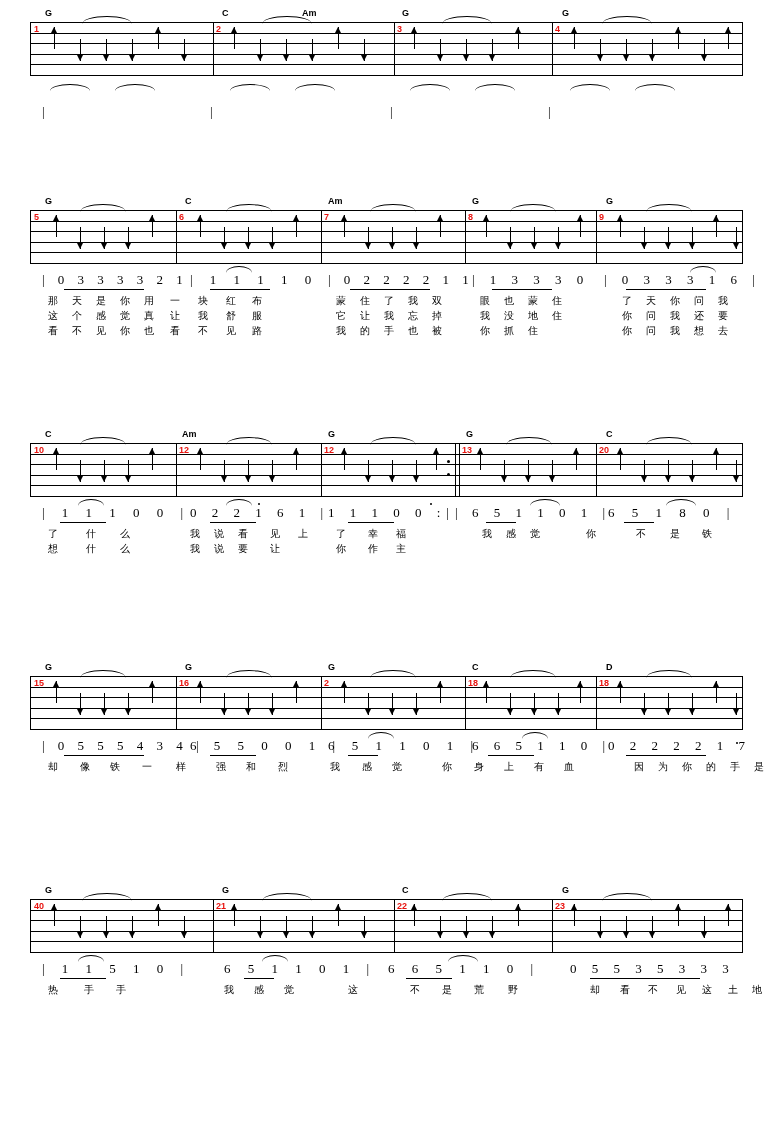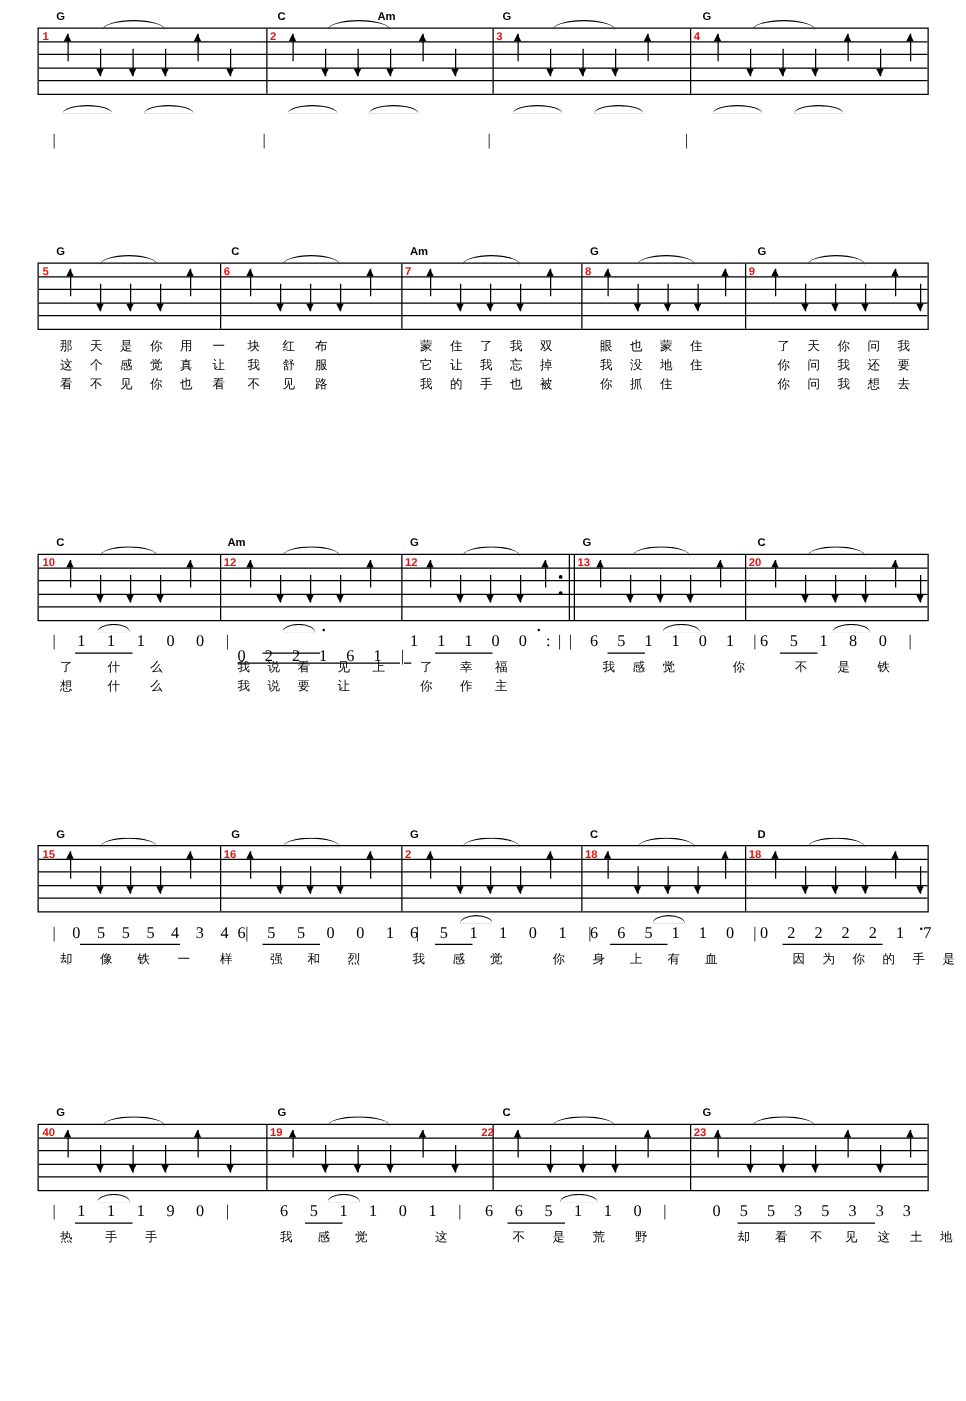--- a/index.html
+++ b/index.html
@@ -439,20 +439,34 @@
       <div class="chord" style="left:298px;top:-14px">Am</div>
       <div class="chord" style="left:442px;top:-14px">G</div>
       <div class="chord" style="left:576px;top:-14px">G</div>
       <div class="slur" style="left:50px;top:-6px;width:46px;"></div>
       <div class="slur" style="left:196px;top:-6px;width:46px;"></div>
       <div class="slur" style="left:340px;top:-6px;width:46px;"></div>
       <div class="slur" style="left:480px;top:-6px;width:46px;"></div>
       <div class="slur" style="left:616px;top:-6px;width:46px;"></div>
     </div>
 
+    <div class="jianpu" style="height:24px;">
+      <div class="jp-token" style="left:12px;top:2px;letter-spacing:5px;">| 0 3 3 3 3 2 1</div>
+      <div class="jp-token" style="left:160px;top:2px;letter-spacing:7px;">| 1 1 1 1 0</div>
+      <div class="jp-token" style="left:298px;top:2px;letter-spacing:5px;">| 0 2 2 2 2 1 1</div>
+      <div class="jp-token" style="left:442px;top:2px;letter-spacing:6px;">| 1 3 3 3 0</div>
+      <div class="jp-token" style="left:574px;top:2px;letter-spacing:6px;">| 0 3 3 3 1 6 |</div>
+      <div class="jp-under" style="left:34px;top:19px;width:80px;"></div>
+      <div class="jp-under" style="left:180px;top:19px;width:60px;"></div>
+      <div class="jp-under" style="left:320px;top:19px;width:80px;"></div>
+      <div class="jp-under" style="left:462px;top:19px;width:60px;"></div>
+      <div class="jp-under" style="left:596px;top:19px;width:80px;"></div>
+      <div class="jp-slur" style="left:196px;top:-4px;width:26px;"></div>
+      <div class="jp-slur" style="left:660px;top:-4px;width:26px;"></div>
+    </div>
 
     <div class="lyrics" style="height:52px;">
       <div class="ly-line">
         <span class="ly" style="left:18px">那</span>
         <span class="ly" style="left:42px">天</span>
         <span class="ly" style="left:66px">是</span>
         <span class="ly" style="left:90px">你</span>
         <span class="ly" style="left:114px">用</span>
         <span class="ly" style="left:140px">一</span>
         <span class="ly" style="left:168px">块</span>
@@ -658,21 +672,21 @@
       <div class="chord" style="left:576px;top:-14px">C</div>
       <div class="slur" style="left:50px;top:-6px;width:46px;"></div>
       <div class="slur" style="left:196px;top:-6px;width:46px;"></div>
       <div class="slur" style="left:340px;top:-6px;width:46px;"></div>
       <div class="slur" style="left:476px;top:-6px;width:46px;"></div>
       <div class="slur" style="left:616px;top:-6px;width:46px;"></div>
     </div>
 
     <div class="jianpu" style="height:24px;">
       <div class="jp-token" style="left:12px;top:2px;letter-spacing:7px;">| 1 1 1 0 0 |</div>
-      <div class="jp-token" style="left:160px;top:14px;letter-spacing:6px;text-decoration:underline;">0 2 2 1 6 1 |</div>
+      <div class="jp-token" style="left:160px;top:2px;letter-spacing:6px;">0 2 2 1 6 1 |</div>
       <div class="jp-token" style="left:298px;top:2px;letter-spacing:6px;">1 1 1 0 0 :||</div>
       <div class="jp-token" style="left:442px;top:2px;letter-spacing:6px;">6 5 1 1 0 1 |</div>
       <div class="jp-token" style="left:578px;top:2px;letter-spacing:7px;">6 5 1 8 0 |</div>
       <div class="jp-under" style="left:30px;top:19px;width:46px;"></div>
       <div class="jp-under" style="left:180px;top:19px;width:46px;"></div>
       <div class="jp-under" style="left:318px;top:19px;width:46px;"></div>
       <div class="jp-under" style="left:456px;top:19px;width:30px;"></div>
       <div class="jp-under" style="left:594px;top:19px;width:30px;"></div>
       <div class="jp-slur" style="left:48px;top:-4px;width:26px;"></div>
       <div class="jp-slur" style="left:196px;top:-4px;width:26px;"></div>
@@ -899,22 +913,22 @@
     <div class="staff-wrap" style="margin-top:18px;">
       <div class="staff">
         <div class="line" style="top:10px"></div>
         <div class="line" style="top:20px"></div>
         <div class="line" style="top:31px"></div>
         <div class="line" style="top:41px"></div>
         <div class="barline" style="left:182px"></div>
         <div class="barline" style="left:363px"></div>
         <div class="barline" style="left:521px"></div>
         <div class="measure-num" style="left:3px;top:1px">40</div>
-        <div class="measure-num" style="left:185px;top:1px">19</div>
-        <div class="measure-num" style="left:354px;top:1px">22</div>
+        <div class="measure-num" style="left:185px;top:1px">21</div>
+        <div class="measure-num" style="left:366px;top:1px">22</div>
         <div class="measure-num" style="left:524px;top:1px">23</div>
         <div class="arrow up" style="left:20px;top:4px">
             <span class="shaft"></span>
             <span class="head"></span>
           </div>
         <div class="arrow down" style="left:46px;top:16px">
             <span class="shaft"></span>
             <span class="head"></span>
           </div>
         <div class="arrow down" style="left:72px;top:16px">
@@ -1010,21 +1024,21 @@
       <div class="chord" style="left:192px;top:-14px">G</div>
       <div class="chord" style="left:372px;top:-14px">C</div>
       <div class="chord" style="left:532px;top:-14px">G</div>
       <div class="slur" style="left:52px;top:-6px;width:50px;"></div>
       <div class="slur" style="left:232px;top:-6px;width:50px;"></div>
       <div class="slur" style="left:412px;top:-6px;width:50px;"></div>
       <div class="slur" style="left:572px;top:-6px;width:50px;"></div>
     </div>
 
     <div class="jianpu" style="height:24px;">
-      <div class="jp-token" style="left:12px;top:2px;letter-spacing:7px;">| 1 1 1 9 0 |</div>
+      <div class="jp-token" style="left:12px;top:2px;letter-spacing:7px;">| 1 1 5 1 0 |</div>
       <div class="jp-token" style="left:194px;top:2px;letter-spacing:7px;">6 5 1 1 0 1 |</div>
       <div class="jp-token" style="left:358px;top:2px;letter-spacing:7px;">6 6 5 1 1 0 |</div>
       <div class="jp-token" style="left:540px;top:2px;letter-spacing:6px;">0 5 5 3 5 3 3 3</div>
       <div class="jp-under" style="left:30px;top:19px;width:46px;"></div>
       <div class="jp-under" style="left:214px;top:19px;width:30px;"></div>
       <div class="jp-under" style="left:376px;top:19px;width:46px;"></div>
       <div class="jp-under" style="left:560px;top:19px;width:110px;"></div>
       <div class="jp-slur" style="left:48px;top:-4px;width:26px;"></div>
       <div class="jp-slur" style="left:232px;top:-4px;width:26px;"></div>
       <div class="jp-slur" style="left:418px;top:-4px;width:30px;"></div>

